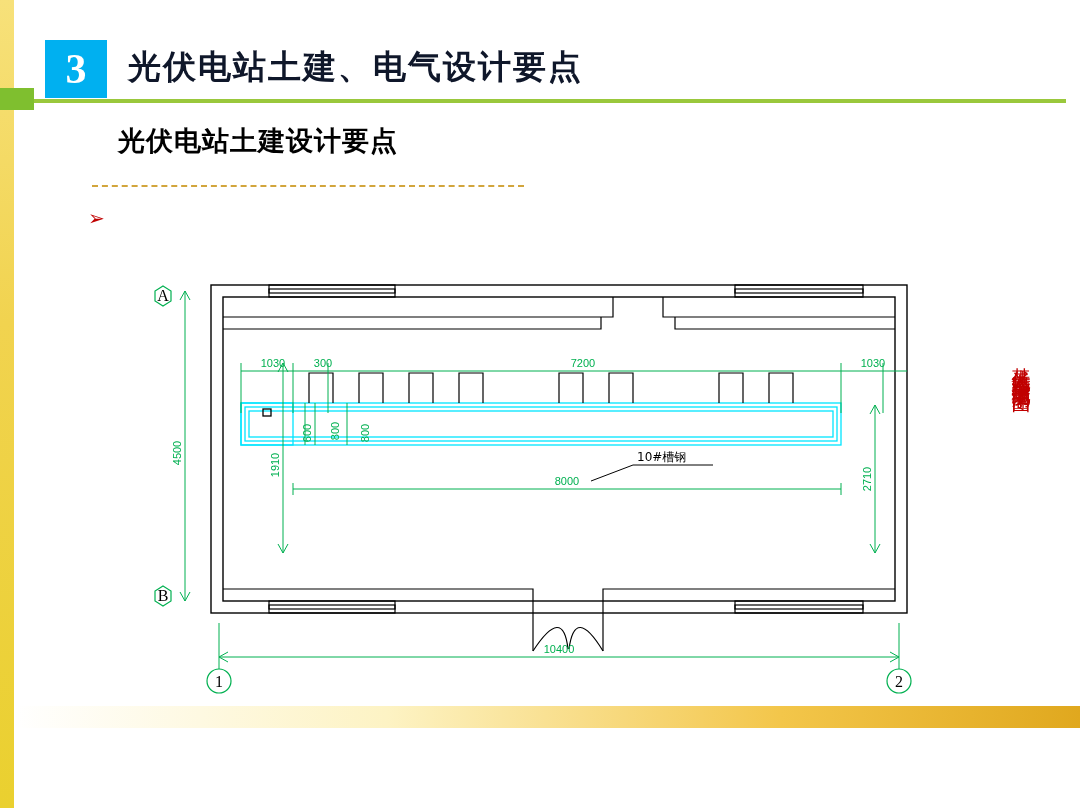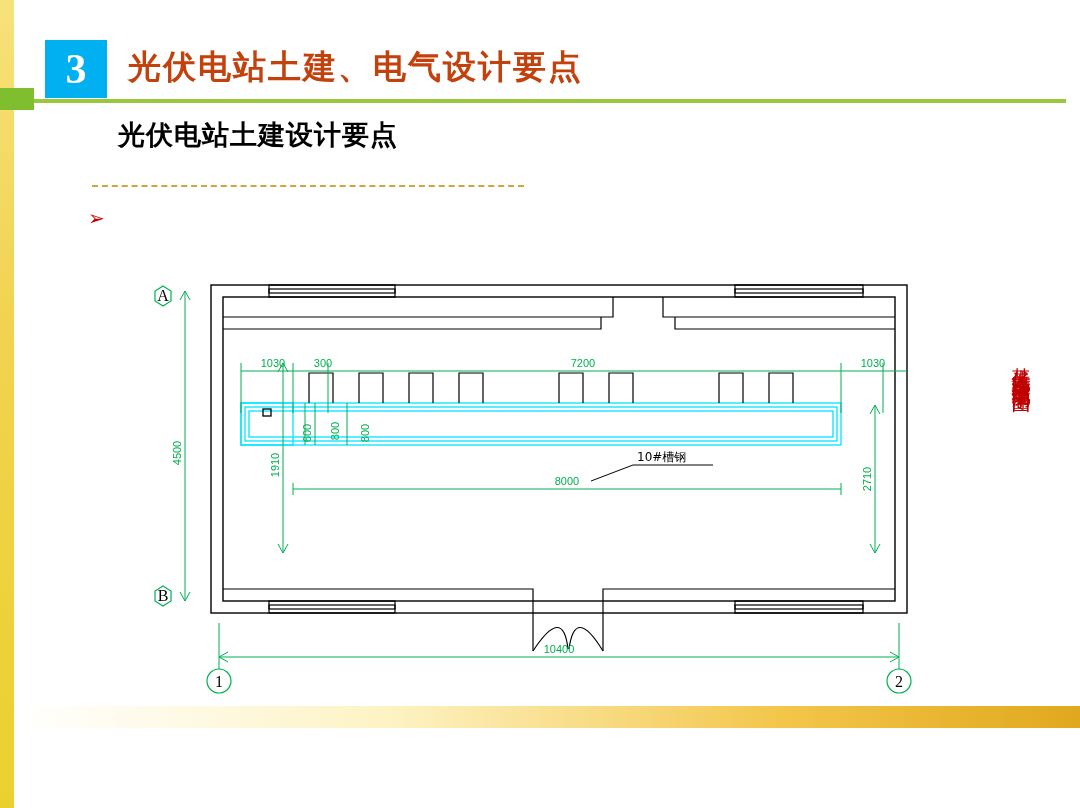--- a/index.html
+++ b/index.html
@@ -44,36 +44,36 @@
     font-size: 42px;
     font-weight: bold;
     font-family: "Liberation Serif", serif;
     line-height: 1;
   }
   .header-title {
     position: absolute;
     left: 128px; top: 45px;
     font-size: 33px;
     font-weight: bold;
-    color: #c2410c;
+    color: #0f172a;
     font-family: "DejaVu Sans", sans-serif;
     letter-spacing: 2px;
     white-space: nowrap;
   }
   .header-rule {
     position: absolute;
     left: 34px; top: 99px;
     width: 1032px; height: 4px;
     background: #9ac83c;
   }
 
   
   .section-title {
     position: absolute;
-    left: 118px; top: 117px;
+    left: 118px; top: 123px;
     font-size: 27px;
     color: #000000;
     font-family: "DejaVu Sans", sans-serif;
     font-weight: bold;
     letter-spacing: 1px;
     white-space: nowrap;
   }
   .dashed-rule {
     position: absolute;
     left: 92px; top: 185px;

